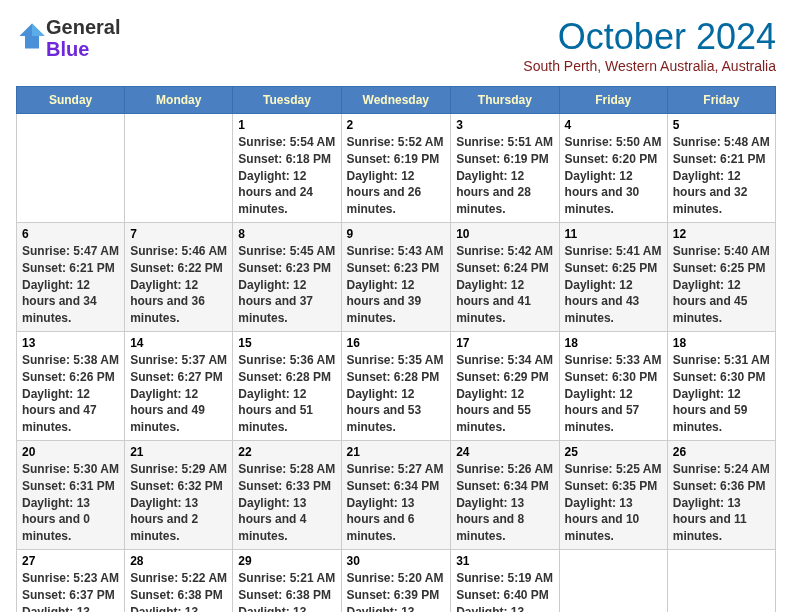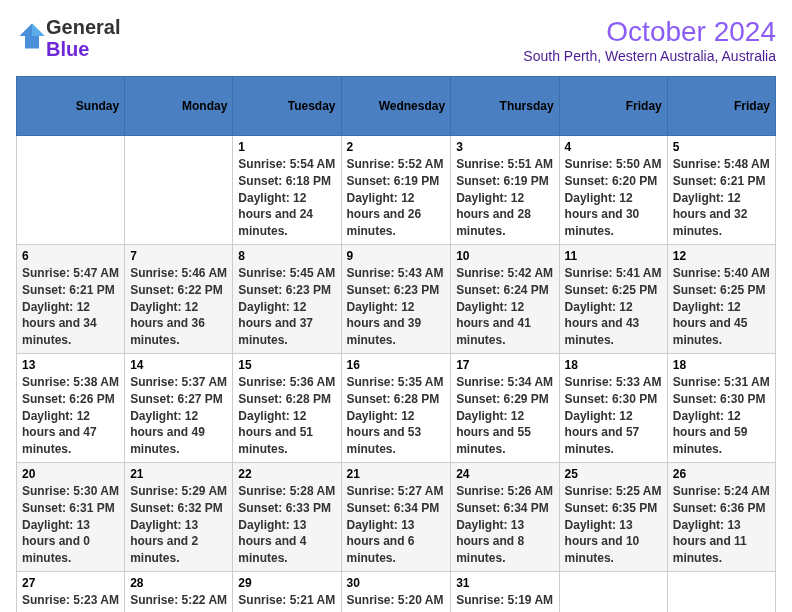--- a/index.html
+++ b/index.html
@@ -29,38 +29,38 @@
     .logo-text .blue { color: #6d28d9; }
     .logo-icon {
       width: 28px;
       height: 28px;
       margin-left: 2px;
     }
     .title-area {
       text-align: right;
     }
     .month-title {
-      font-size: 28px;
-      color: #8b5cf6;
+      font-size: 36px;
+      color: #0369a1;
       font-weight: normal;
     }
     .subtitle {
       font-size: 14px;
-      color: #4c1d95;
+      color: #7f1d1d;
     }
     table {
       width: 100%;
       border-collapse: collapse;
       font-size: 11px;
     }
     thead tr th {
       background-color: #4a7fc1;
-      color: #000000;
-      text-align: right;
-      padding: 22px 5px;
+      color: #fef9c3;
+      text-align: center;
+      padding: 6px 5px;
       font-size: 12px;
       font-weight: bold;
       border: 1px solid #3a6faf;
     }
     tbody tr td {
       border: 1px solid #ccc;
       vertical-align: top;
       padding: 4px 5px;
       height: 80px;
       width: 113px;

